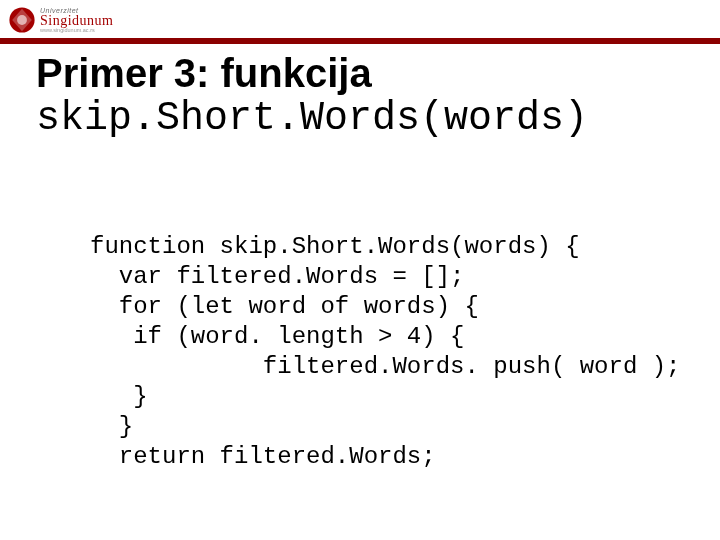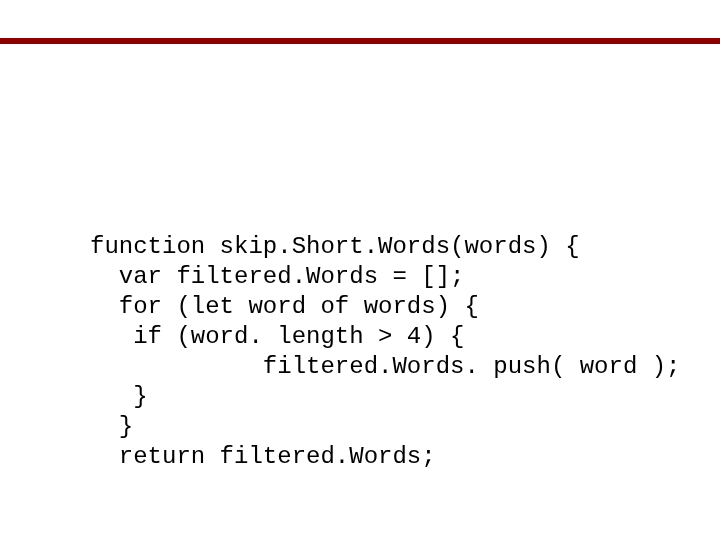--- a/index.html
+++ b/index.html
@@ -86,23 +86,39 @@
     color: #000000;
     white-space: pre;
     margin-top: 48px;
   }
 </style>
 </head>
 <body>
 
 <div class="slide">
 
+  <div class="logo">
+    <svg class="logo-mark" viewBox="0 0 40 40">
+      <circle cx="20" cy="20" r="18" fill="#a30000"></circle>
+      <path d="M20 4 L34 20 L20 36 L6 20 Z" fill="#ffffff" opacity="0.25"></path>
+      <circle cx="20" cy="20" r="7" fill="#ffffff" opacity="0.6"></circle>
+    </svg>
+    <div class="logo-text">
+      <div class="logo-uni">Univerzitet</div>
+      <div class="logo-name">Singidunum</div>
+      <div class="logo-url">www.singidunum.ac.rs</div>
+    </div>
+  </div>
 
   <div class="rule"></div>
 
+  <div class="title">
+    <div class="title-line1">Primer 3: funkcija</div>
+    <div class="title-line2">skip.Short.Words(words)</div>
+  </div>
 
   <div class="code"><span>function skip.Short.Words(words) {</span>
 <span>  var filtered.Words = [];</span>
 <span>  for (let word of words) {</span>
 <span>   if (word. length &gt; 4) {</span>
 <span>            filtered.Words. push( word );</span>
 <span>   }</span>
 <span>  }</span>
 <span>  return filtered.Words;</span></div>
 

